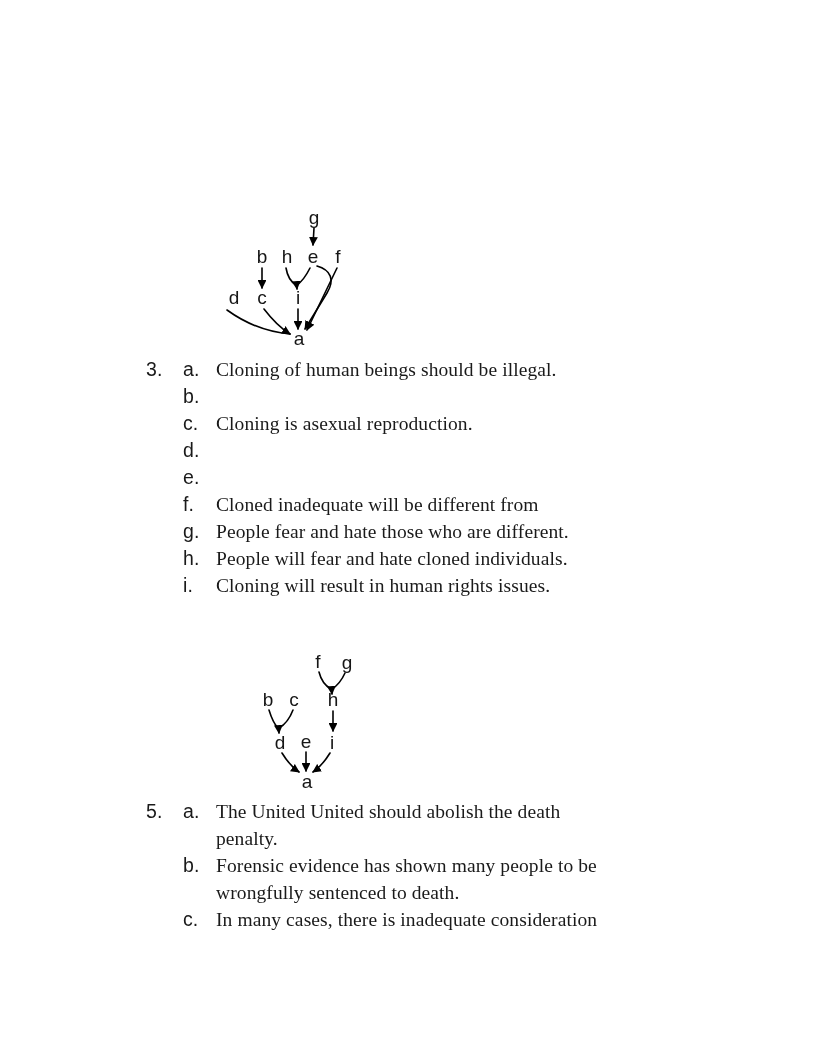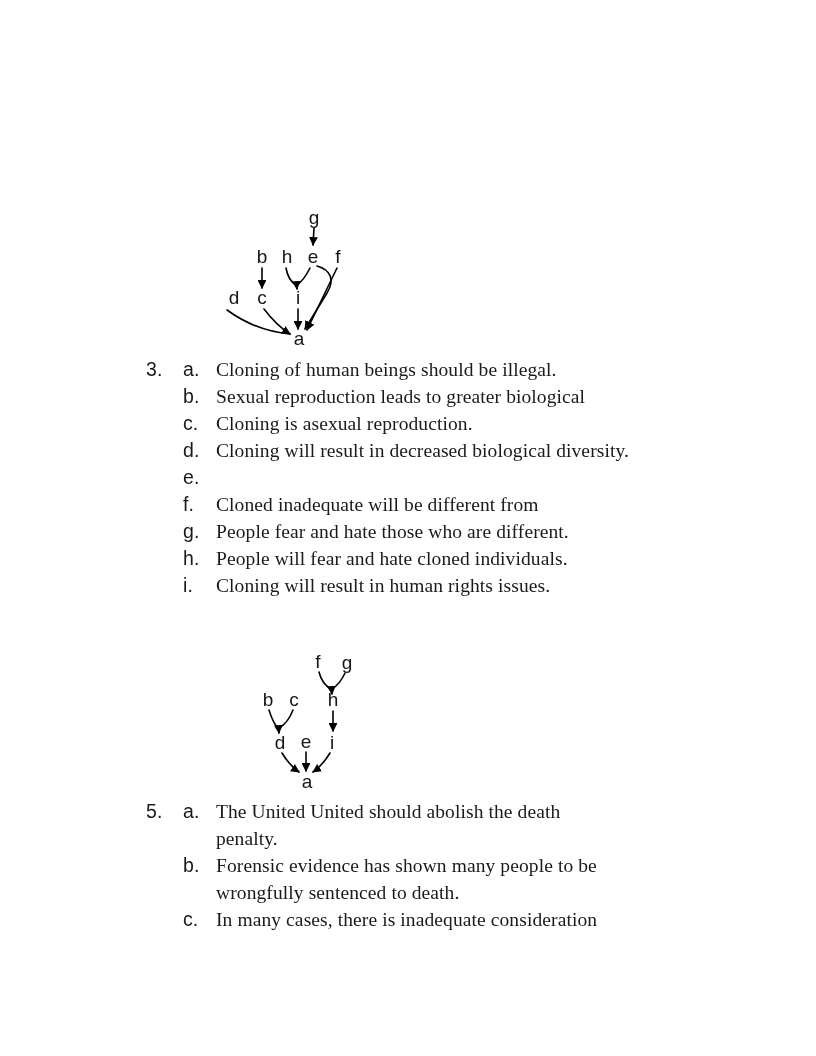--- a/index.html
+++ b/index.html
@@ -74,35 +74,33 @@
 
   <div id="problem-3" class="problem">
       <div class="row">
         <span class="num">3.</span>
         <span class="lbl">a.</span>
         <span class="txt">Cloning of human beings should be illegal.</span>
       </div>
       <div class="row">
         <span class="num"></span>
         <span class="lbl">b.</span>
-        <span class="txt">Sexual reproduction leads to greater biological</span>
       </div>
       <div class="row">
         <span class="num"></span>
         <span class="lbl"></span>
       </div>
       <div class="row">
         <span class="num"></span>
         <span class="lbl">c.</span>
         <span class="txt">Cloning is asexual reproduction.</span>
       </div>
       <div class="row">
         <span class="num"></span>
         <span class="lbl">d.</span>
-        <span class="txt">Cloning will result in decreased biological diversity.</span>
       </div>
       <div class="row">
         <span class="num"></span>
         <span class="lbl">e.</span>
       </div>
       <div class="row">
         <span class="num"></span>
         <span class="lbl">f.</span>
         <span class="txt">Cloned inadequate will be different from</span>
       </div>

